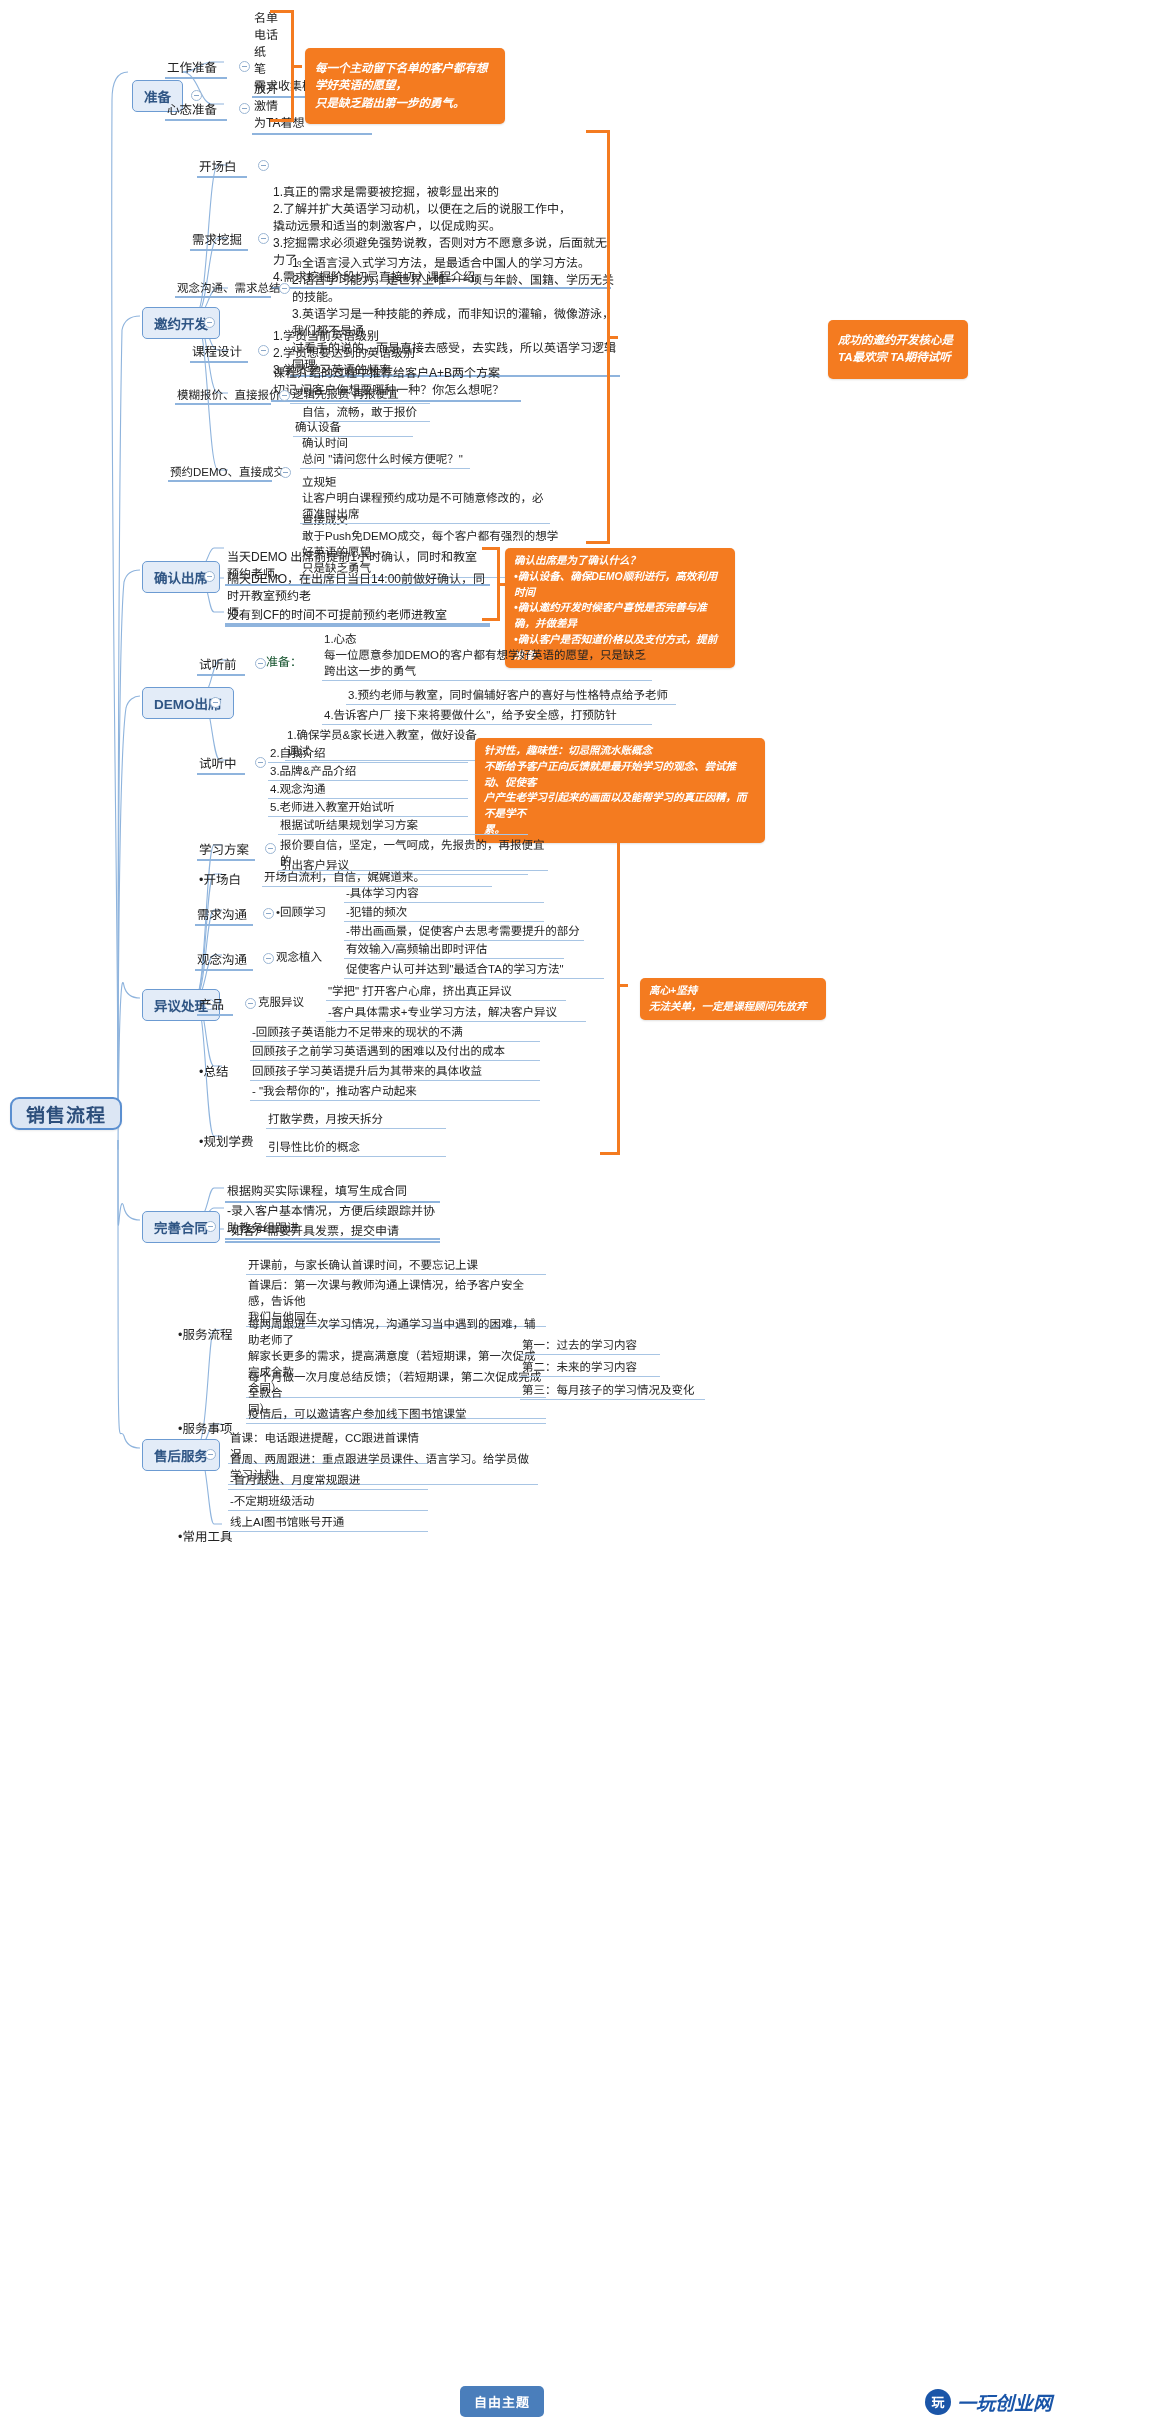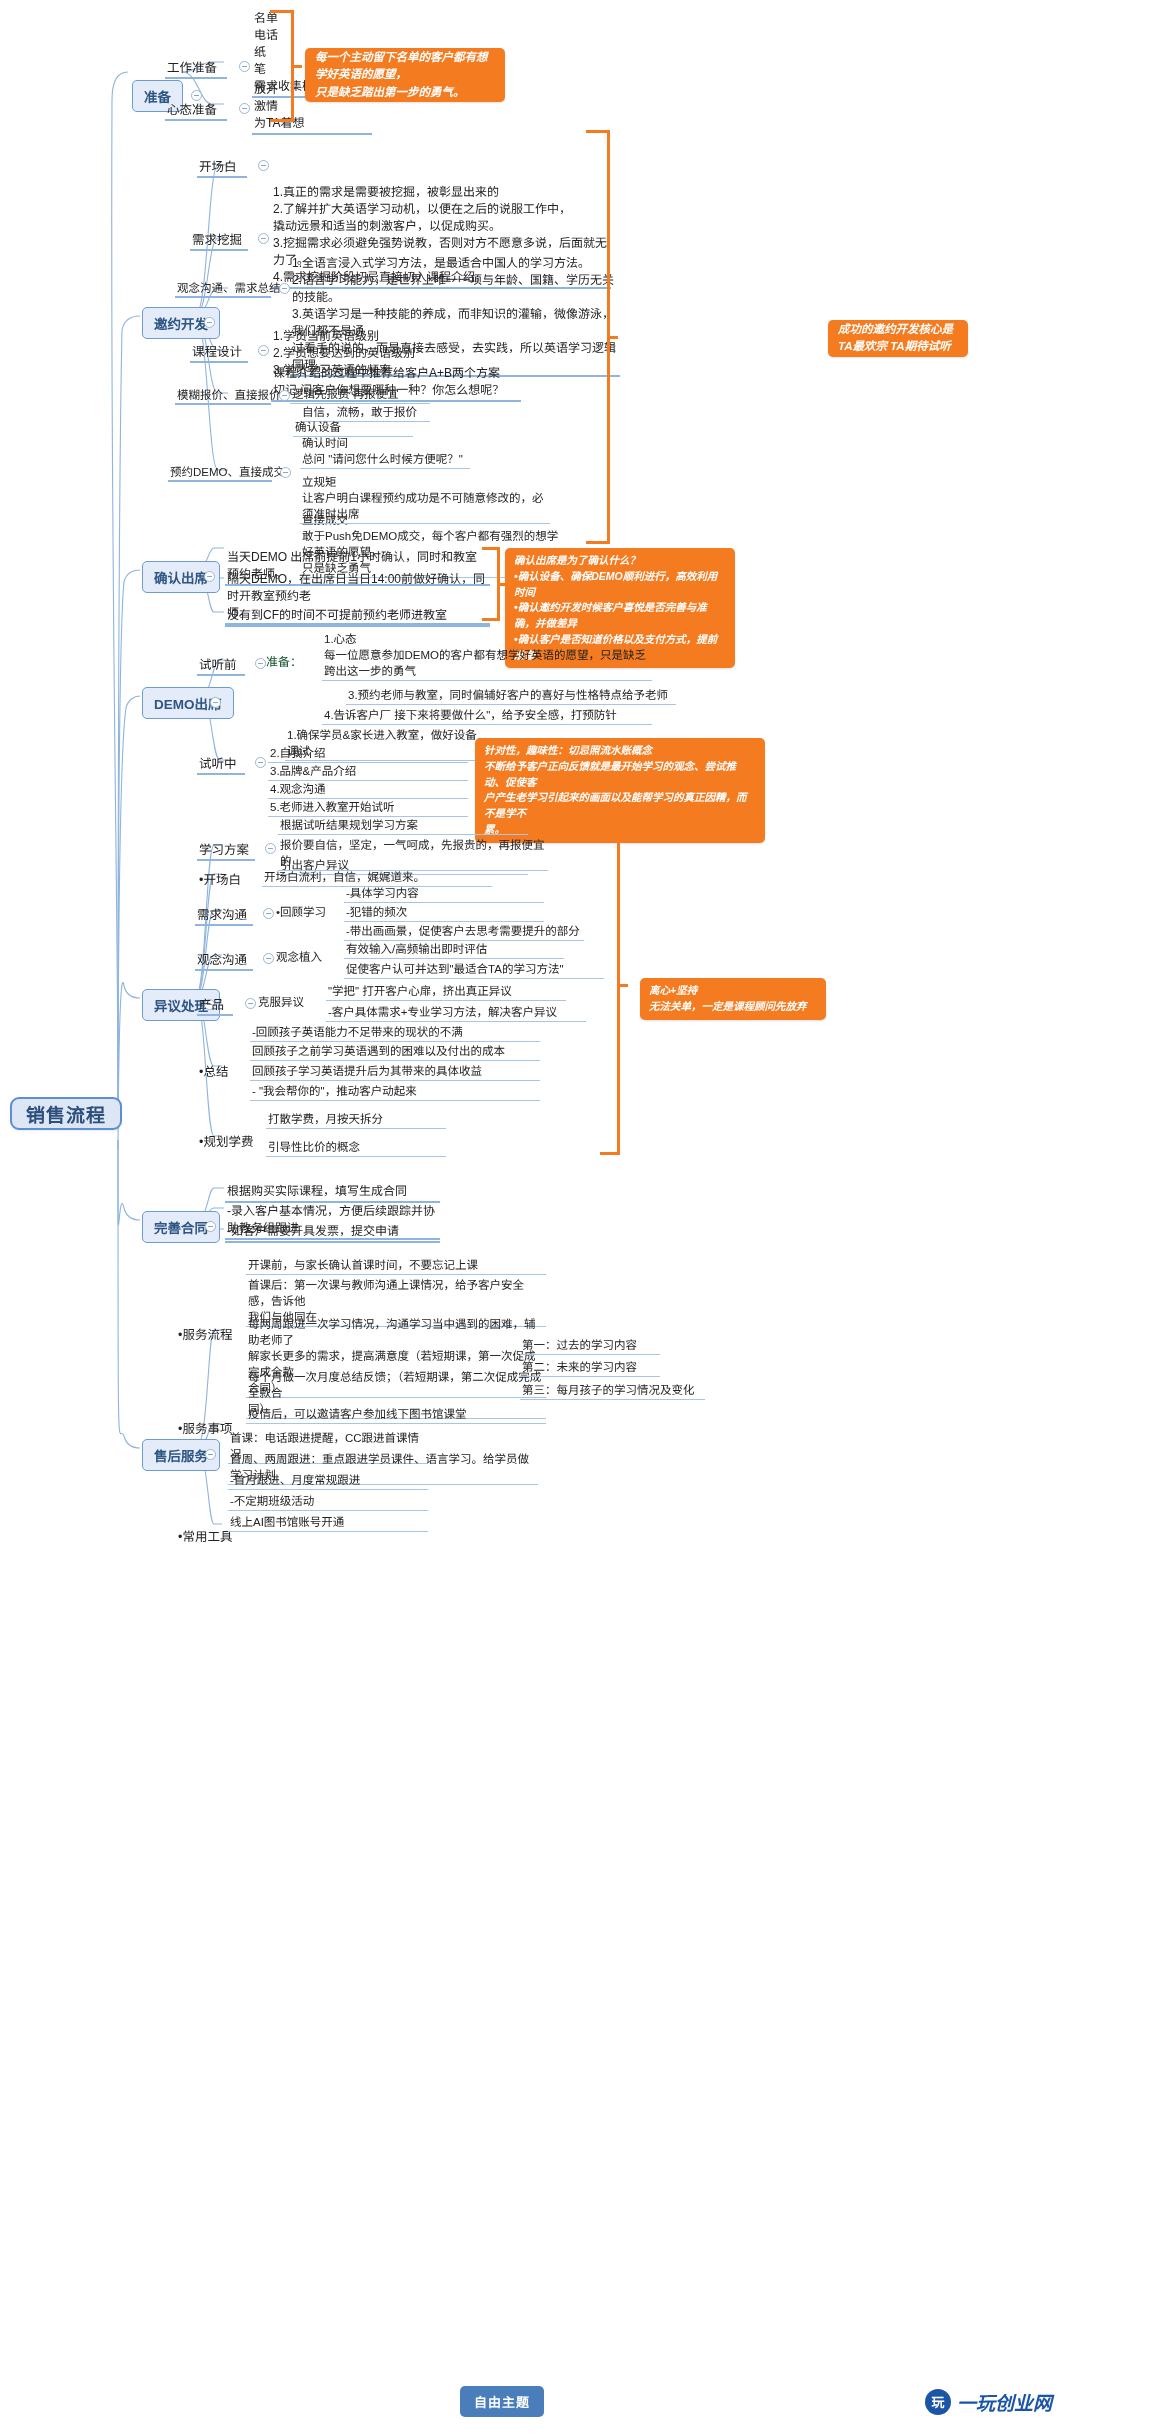--- a/index.html
+++ b/index.html
@@ -51,21 +51,21 @@
     margin:0 5px;
   }
   .collapse::before{
     content:"";position:absolute;left:1.5px;top:3.5px;width:5px;height:1px;background:#8aa7c8;
   }
 
   
   .callout{
     position:absolute;background:#f47b20;color:#ffffff;border-radius:5px;
     font-size:11.5px;font-style:italic;font-weight:bold;line-height:1.5;
-    padding:1px 10px;white-space:pre-line;box-sizing:border-box;
+    padding:12px 10px;white-space:pre-line;box-sizing:border-box;
     box-shadow:0 1px 2px rgba(0,0,0,.12);
   }
   .callout.small{font-size:10.5px;padding:5px 9px;}
 
   
   .bracket{position:absolute;border:3px solid #f47b20;border-left:none;box-sizing:border-box;}
   .bracket .stub{
     position:absolute;right:-11px;top:50%;width:11px;height:3px;background:#f47b20;margin-top:-1.5px;
   }
 

